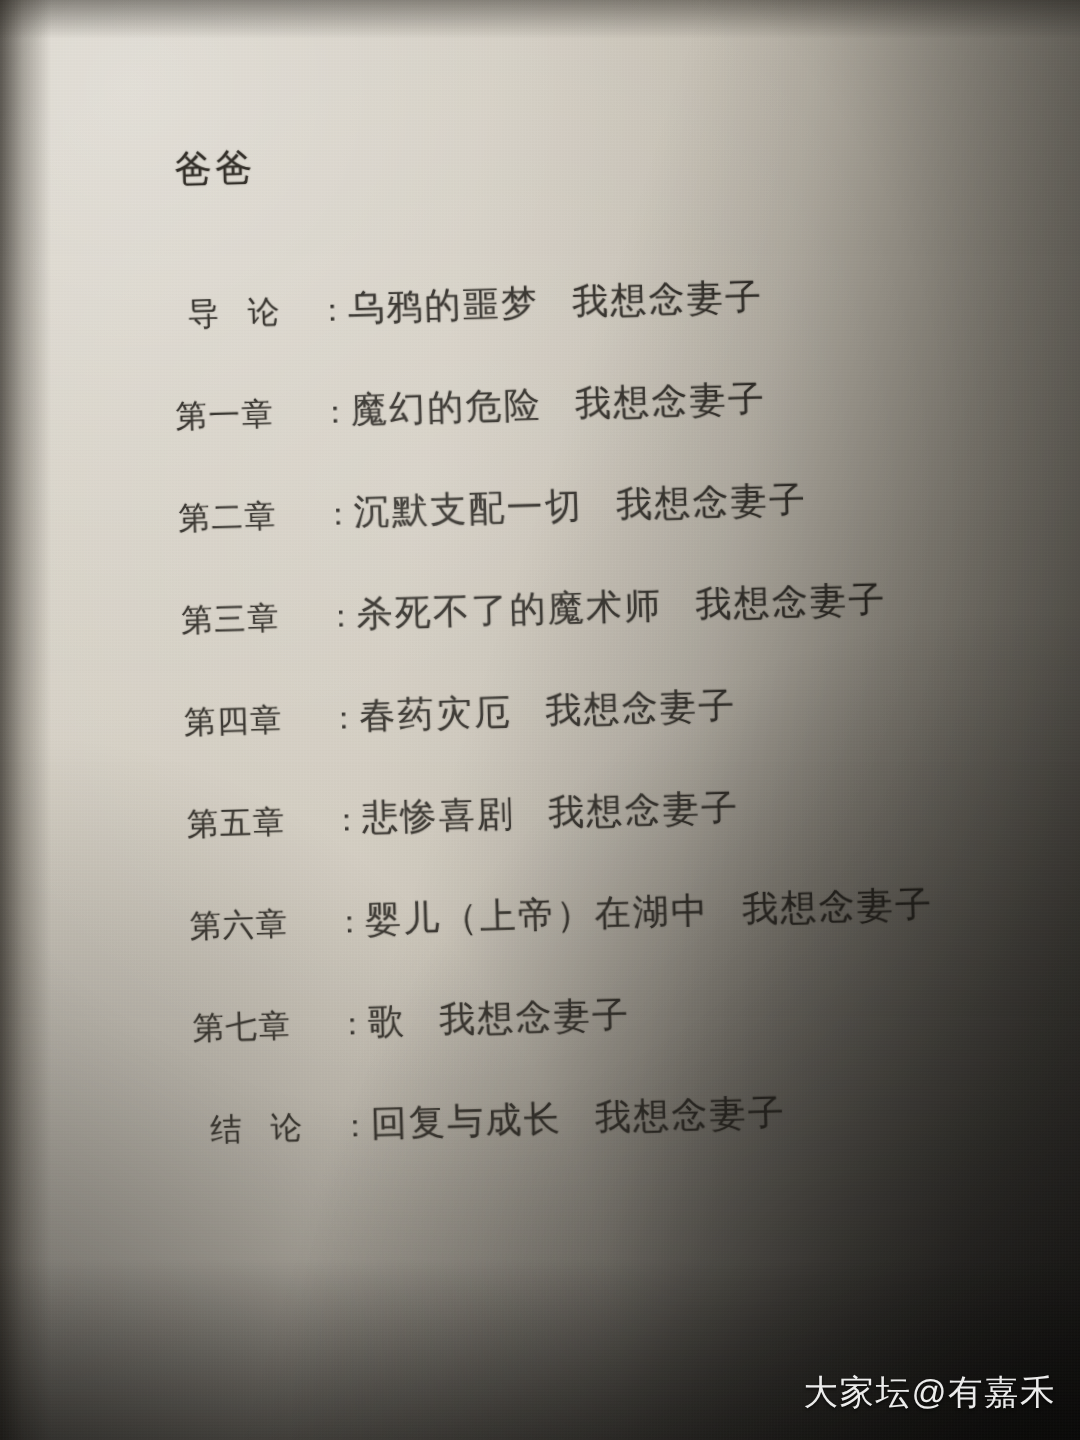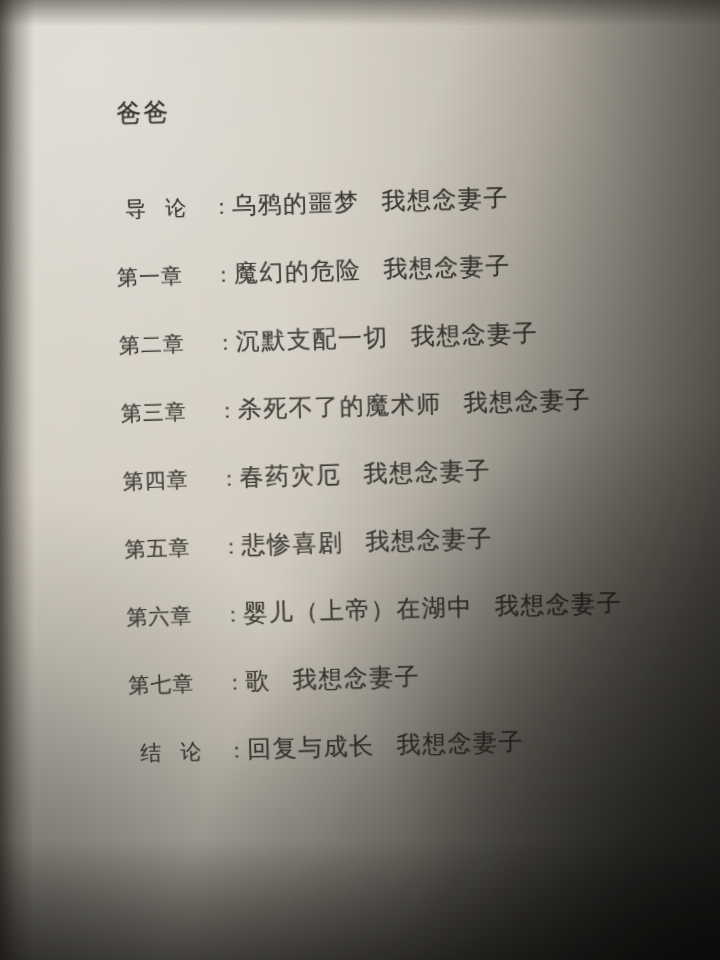--- a/index.html
+++ b/index.html
@@ -243,13 +243,14 @@
         <span class="wish">我想念妻子</span>
       </div>
 
     </div>
   </div>
 
   <div id="shadow-diag"></div>
   <div id="vignette"></div>
   <div id="grain"></div>
 
+  <div id="watermark">大家坛@有嘉禾</div>
 </div>
 
 </body></html>

